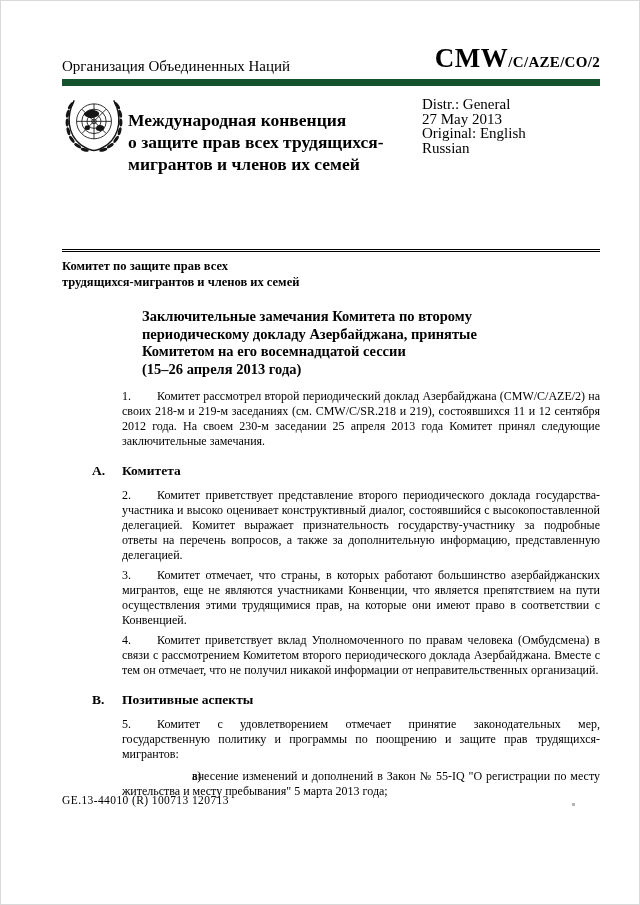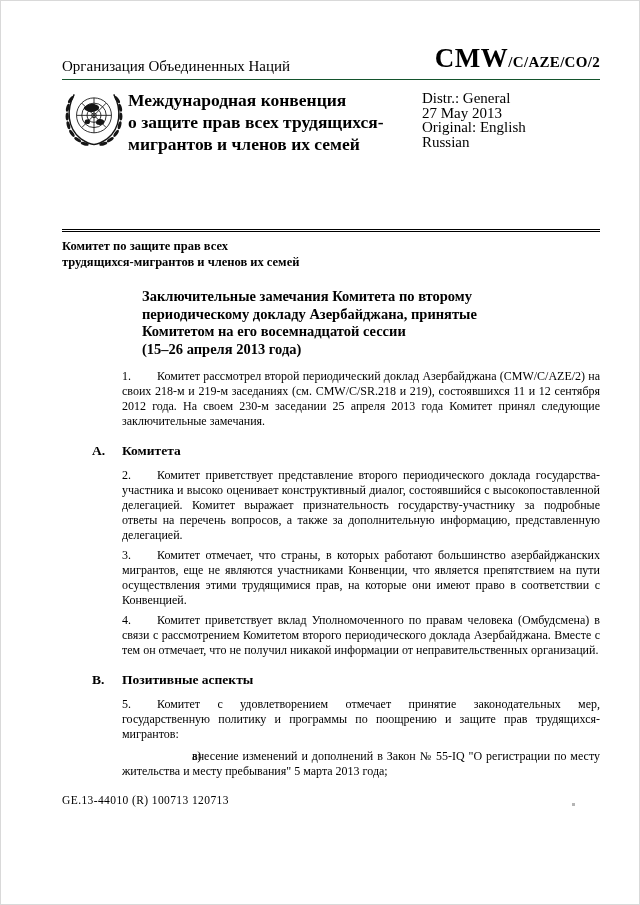--- a/index.html
+++ b/index.html
@@ -20,35 +20,36 @@
     right: 40px;
     top: 0;
   }
   
   .header-row {
     display: flex;
     justify-content: space-between;
     align-items: flex-end;
     padding-top: 45px;
     padding-bottom: 3px;
-    border-bottom: 1px solid #14532d;
+    border-bottom: 7px solid #14532d;
   }
   .org-name { font-size: 15px; line-height: 19px; }
   .doc-symbol { font-size: 27px; font-weight: bold; line-height: 27px; letter-spacing: 0.5px; white-space: nowrap; }
   .doc-symbol .sub { font-size: 15px; font-weight: bold; letter-spacing: 0.3px; }
   
   .masthead { display: flex; margin-top: 8px; }
   .emblem-box { width: 66px; flex: none; padding-top: 1px; }
   .conv-title {
     flex: 1;
     font-size: 17.5px;
     font-weight: bold;
     line-height: 22px;
     white-space: pre-line;
     padding-top: 1px;
+    margin-top: 14px;
   }
   .distr-block { width: 178px; flex: none; font-size: 15px; line-height: 14.5px; padding-top: 3px; }
   
   .committee-rule {
     margin-top: 74px;
     height: 3px;
     border-top: 1px solid #000;
     border-bottom: 1px solid #000;
   }
   .committee {

